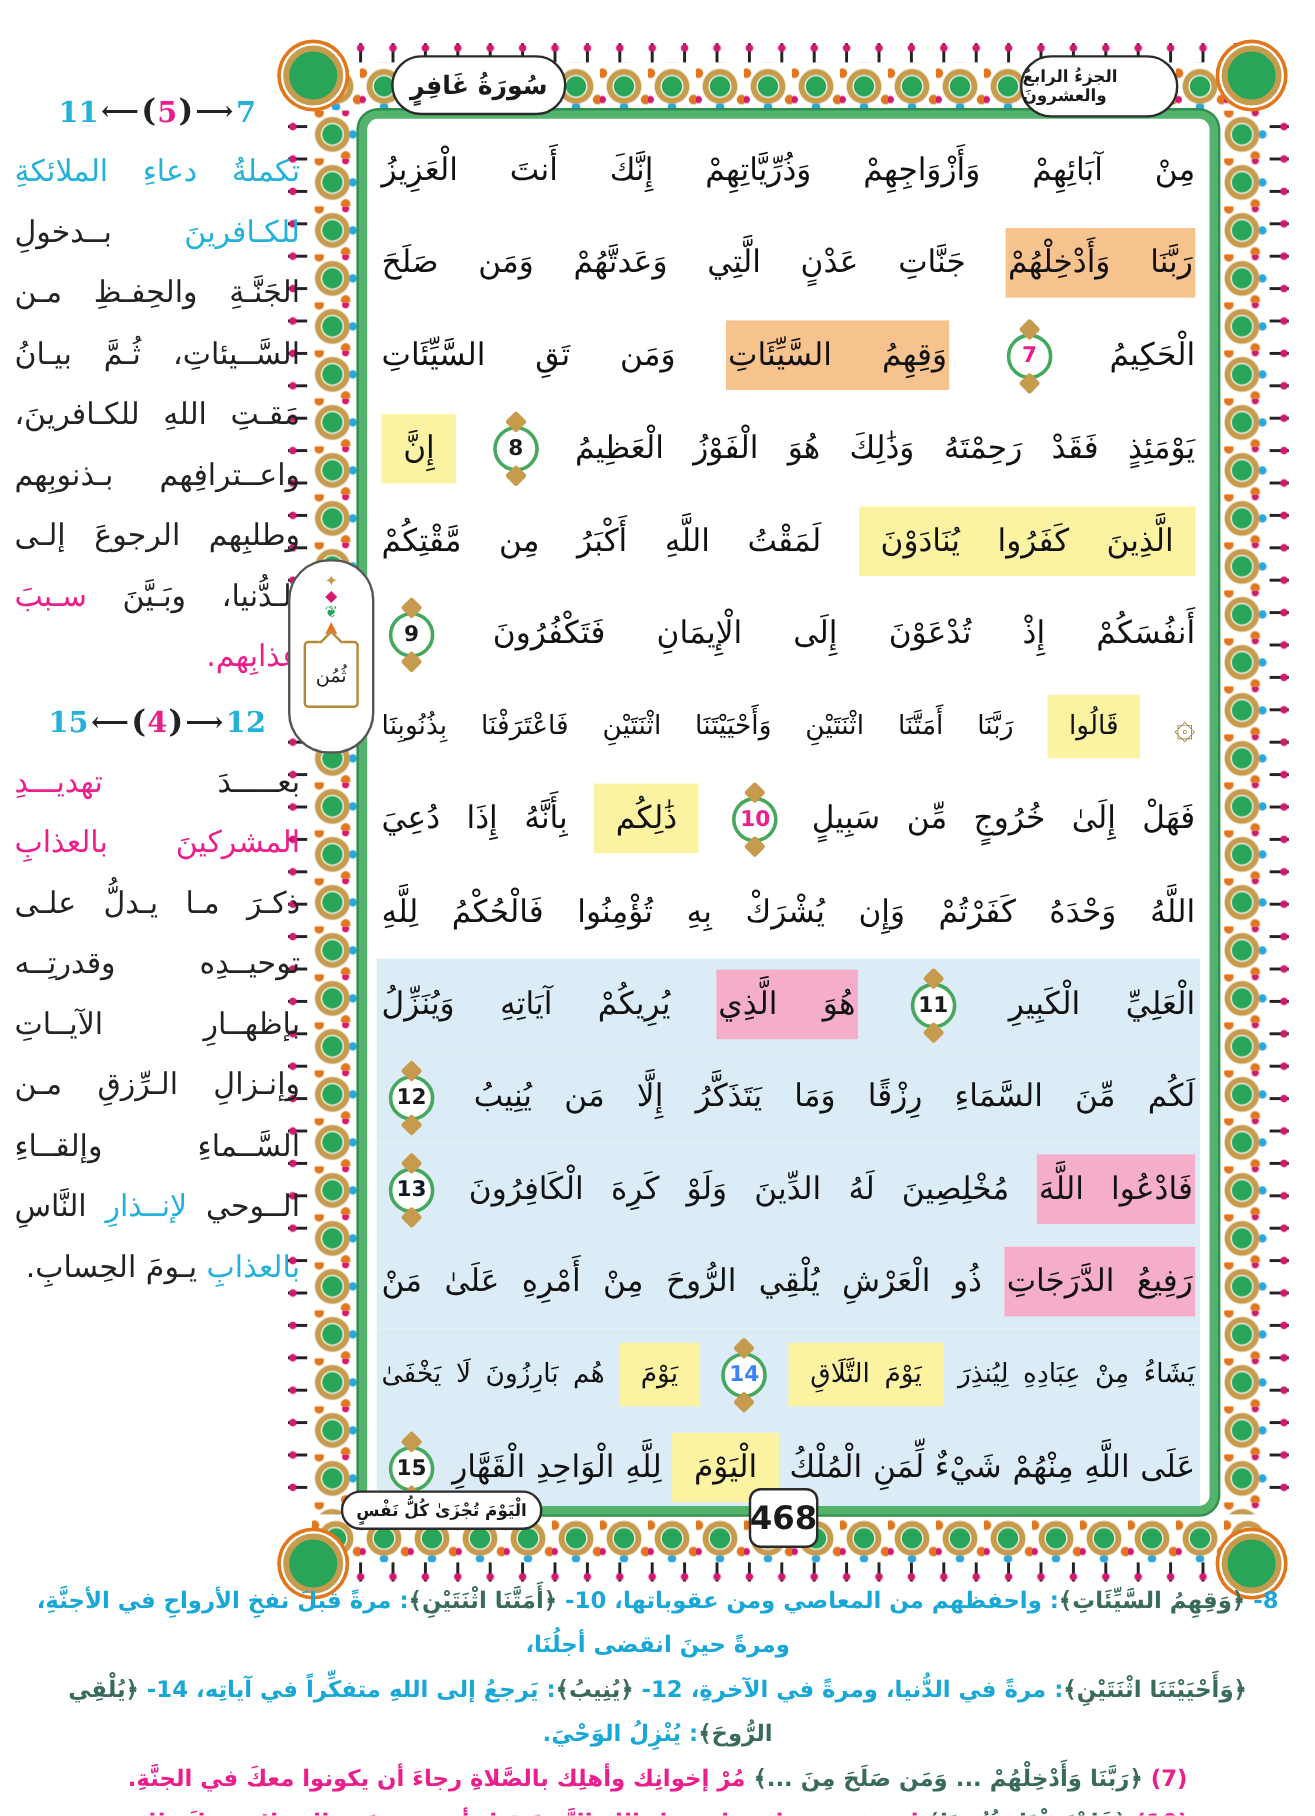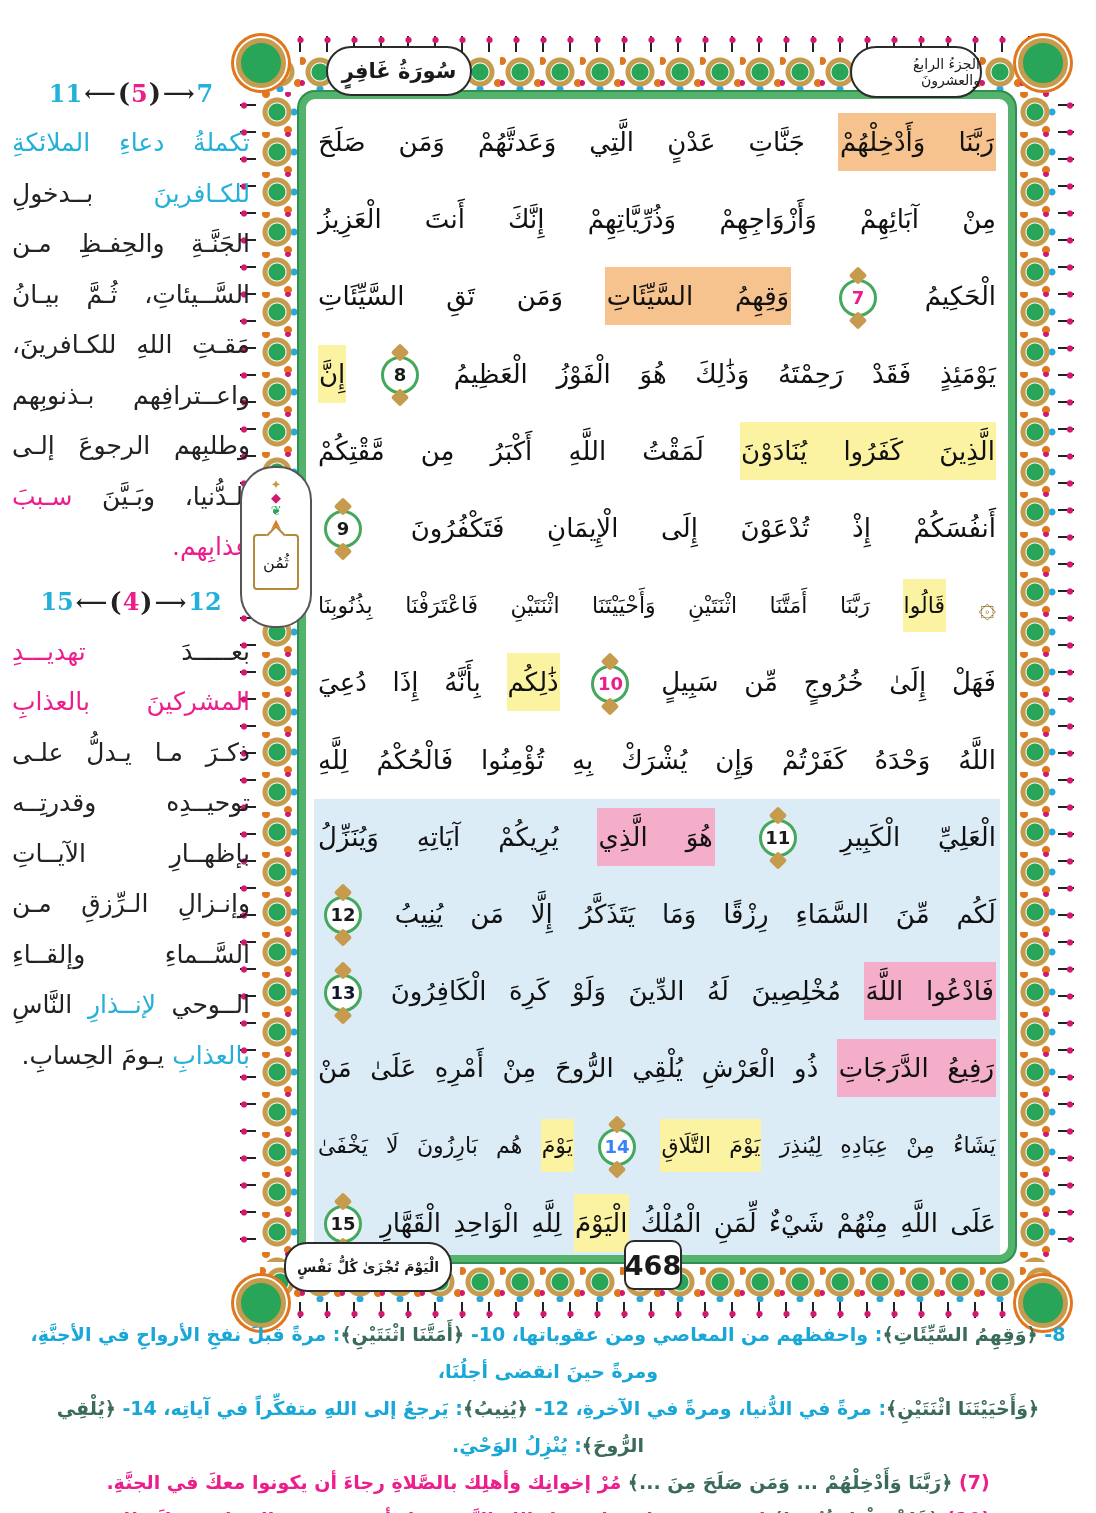--- a/index.html
+++ b/index.html
@@ -65,40 +65,40 @@
   #frame{position:absolute;left:299px;top:92px;width:716px;height:1170px;
     border:7px solid var(--framegreen);border-radius:16px;background:#fff;
     box-shadow:0 0 0 2px #2f8f4f;z-index:2;overflow:hidden}
   #quran-text{position:absolute;left:8px;right:8px;top:5px;bottom:5px}
   .qline{height:77.2px;line-height:77.2px;font-size:26px;direction:rtl;
     text-align:justify;text-align-last:justify;white-space:nowrap;color:#111;
     padding:0 4px;font-weight:500}
   .qline.blue{background:var(--bg-blue)}
   .qline.sm{font-size:22px}
   .hl-orange{background:var(--hl-orange);padding:14px 2px}
-  .hl-yellow{background:var(--hl-yellow);padding:14px 1px}
+  .hl-yellow{background:var(--hl-yellow);padding:14px 18px}
   .hl-pink{background:var(--hl-pink);padding:14px 2px}
   .ayah{display:inline-flex;align-items:center;justify-content:center;
     width:38px;height:38px;border-radius:50%;border:3.5px solid #45a85c;
     background:#fff;position:relative;vertical-align:middle;margin:0 6px;
     font-size:18px;font-weight:bold;line-height:38px;font-family:"DejaVu Sans",sans-serif}
   .ayah::before,.ayah::after{content:'';position:absolute;left:50%;width:13px;height:13px;
     background:var(--gold);transform:translateX(-50%) rotate(45deg);border-radius:2px}
   .ayah::before{top:-13px}
   .ayah::after{bottom:-13px}
   .hizb-star{color:#8a6d1f;font-size:30px;vertical-align:middle}
 
   
   .cartouche{position:absolute;background:#fff;border:2.5px solid #2b2b2b;
     display:flex;align-items:center;justify-content:center;z-index:3;direction:rtl}
   #surah-cartouche{left:326px;top:46px;width:146px;height:50px;border-radius:26px;
     font-size:21px;font-weight:bold}
   #juz-cartouche{left:850px;top:46px;width:132px;height:52px;border-radius:26px;
-    font-size:14px;font-weight:normal;text-align:right}
-  #catchword{left:284px;top:1242px;width:168px;height:50px;border-radius:23px;font-size:14px;font-weight:bold}
+    font-size:14px;font-weight:bold;text-align:left}
+  #catchword{left:284px;top:1242px;width:168px;height:33px;border-radius:23px;font-size:14px;font-weight:bold}
   #page-num{left:624px;top:1240px;width:58px;height:50px;border-radius:10px;
     font-size:27px;font-weight:bold;font-family:"DejaVu Sans",sans-serif}
 
   
   #thumn{position:absolute;left:240px;top:466px;width:72px;height:162px;background:#fff;
     border:2px solid #555;border-radius:34px;z-index:4;display:flex;flex-direction:column;
     align-items:center;justify-content:flex-start;padding-top:10px}
   .thumn-finial{display:flex;flex-direction:column;align-items:center;line-height:13px;
     font-size:13px}
   .thumn-finial .f1{color:var(--gold)} .thumn-finial .f2{color:var(--orangeac)}
@@ -180,22 +180,22 @@
       <span class="f3">❦</span>
       <span class="f2">▲</span>
   </div>
   <div class="thumn-box">
     <span>ثُمُن</span>
   </div>
 </div>
 
 <div id="frame">
   <div id="quran-text">
+      <div class="qline"><span>مِنْ آبَائِهِمْ وَأَزْوَاجِهِمْ وَذُرِّيَّاتِهِمْ إِنَّكَ أَنتَ الْعَزِيزُ</span> </div>
       <div class="qline"><span class="hl-orange">رَبَّنَا وَأَدْخِلْهُمْ</span> <span>جَنَّاتِ عَدْنٍ الَّتِي وَعَدتَّهُمْ وَمَن صَلَحَ</span> </div>
-      <div class="qline"><span>مِنْ آبَائِهِمْ وَأَزْوَاجِهِمْ وَذُرِّيَّاتِهِمْ إِنَّكَ أَنتَ الْعَزِيزُ</span> </div>
       <div class="qline"><span>الْحَكِيمُ</span> <span class="ayah" style="color: rgb(236, 30, 140);">7</span> <span class="hl-orange">وَقِهِمُ السَّيِّئَاتِ</span> <span>وَمَن تَقِ السَّيِّئَاتِ</span> </div>
       <div class="qline"><span>يَوْمَئِذٍ فَقَدْ رَحِمْتَهُ وَذَٰلِكَ هُوَ الْفَوْزُ الْعَظِيمُ</span> <span class="ayah" style="color: rgb(26, 26, 26);">8</span> <span class="hl-yellow">إِنَّ</span> </div>
       <div class="qline"><span class="hl-yellow">الَّذِينَ كَفَرُوا يُنَادَوْنَ</span> <span>لَمَقْتُ اللَّهِ أَكْبَرُ مِن مَّقْتِكُمْ</span> </div>
       <div class="qline"><span>أَنفُسَكُمْ إِذْ تُدْعَوْنَ إِلَى الْإِيمَانِ فَتَكْفُرُونَ</span> <span class="ayah" style="color: rgb(26, 26, 26);">9</span> </div>
       <div class="qline sm"><span class="hizb-star">۞</span> <span class="hl-yellow">قَالُوا</span> <span>رَبَّنَا أَمَتَّنَا اثْنَتَيْنِ وَأَحْيَيْتَنَا اثْنَتَيْنِ فَاعْتَرَفْنَا بِذُنُوبِنَا</span> </div>
       <div class="qline"><span>فَهَلْ إِلَىٰ خُرُوجٍ مِّن سَبِيلٍ</span> <span class="ayah" style="color: rgb(236, 30, 140);">10</span> <span class="hl-yellow">ذَٰلِكُم</span> <span>بِأَنَّهُ إِذَا دُعِيَ</span> </div>
       <div class="qline"><span>اللَّهُ وَحْدَهُ كَفَرْتُمْ وَإِن يُشْرَكْ بِهِ تُؤْمِنُوا فَالْحُكْمُ لِلَّهِ</span> </div>
       <div class="qline blue"><span>الْعَلِيِّ الْكَبِيرِ</span> <span class="ayah" style="color: rgb(26, 26, 26);">11</span> <span class="hl-pink">هُوَ الَّذِي</span> <span>يُرِيكُمْ آيَاتِهِ وَيُنَزِّلُ</span> </div>
       <div class="qline blue"><span>لَكُم مِّنَ السَّمَاءِ رِزْقًا وَمَا يَتَذَكَّرُ إِلَّا مَن يُنِيبُ</span> <span class="ayah" style="color: rgb(26, 26, 26);">12</span> </div>
       <div class="qline blue"><span class="hl-pink">فَادْعُوا اللَّهَ</span> <span>مُخْلِصِينَ لَهُ الدِّينَ وَلَوْ كَرِهَ الْكَافِرُونَ</span> <span class="ayah" style="color: #0f172a;">13</span> </div>

